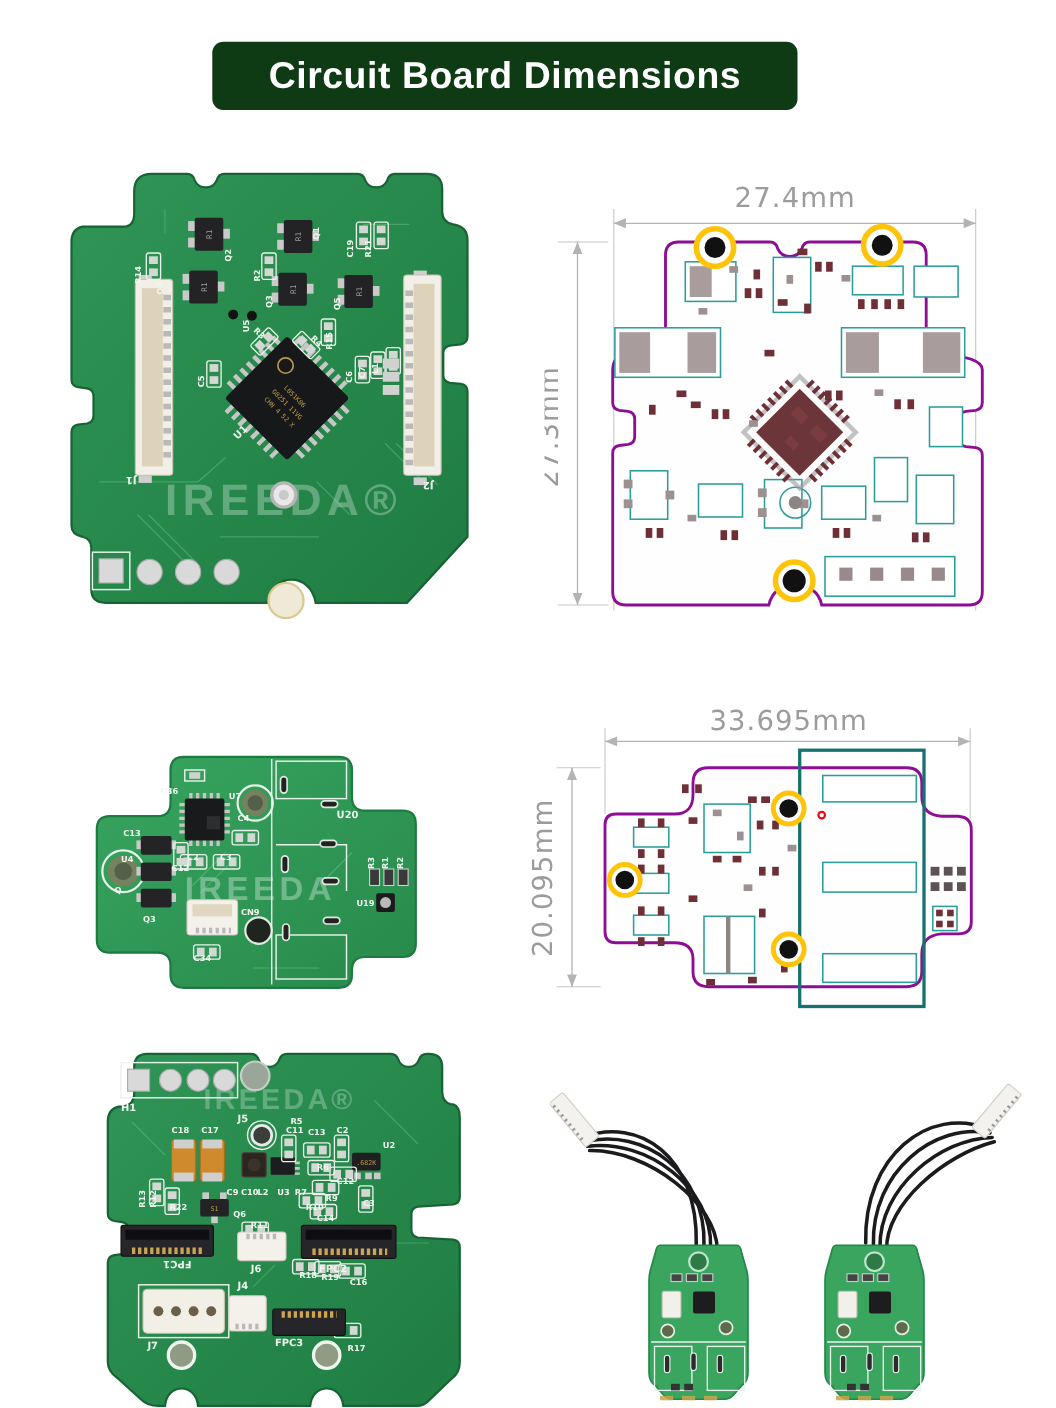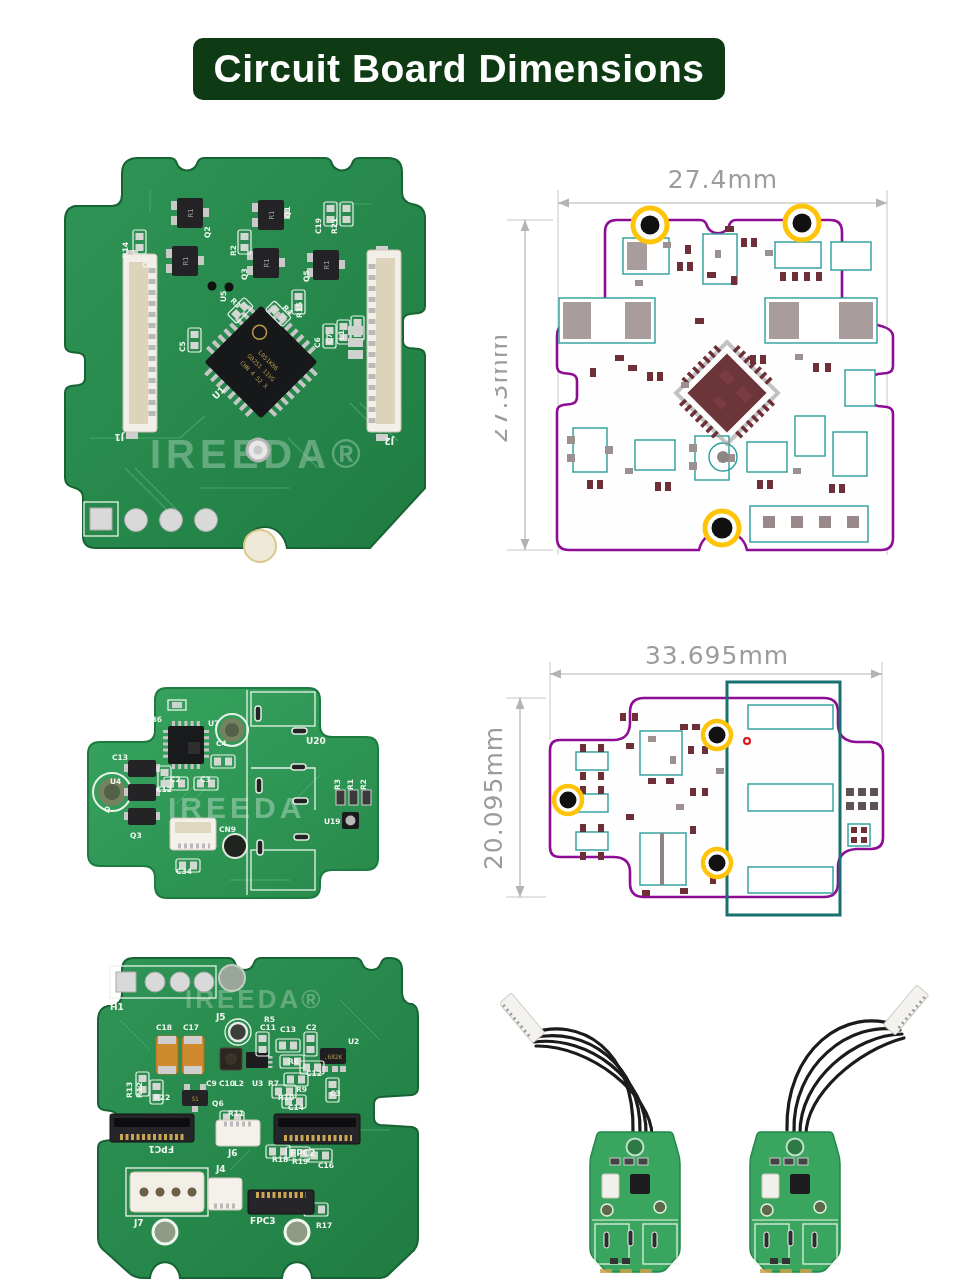--- a/index.html
+++ b/index.html
@@ -1,21 +1,21 @@
 <!DOCTYPE html>
 <html><head>
 <meta charset="utf-8">
 <style>
   html,body{margin:0;padding:0;background:#fff;}
   .page{position:relative;width:960px;height:1280px;background:#ffffff;overflow:hidden;
         font-family:"Liberation Sans",sans-serif;}
   .panel{position:absolute;}
   .banner{position:absolute;left:193px;top:38px;width:532px;height:62px;background:#0e3a14;
           border-radius:10px;display:flex;align-items:center;justify-content:center;}
-  .banner span{color:#ffffff;font-size:39px;font-weight:bold;letter-spacing:.5px;
+  .banner span{color:#ffffff;font-size:34px;font-weight:bold;letter-spacing:.5px;
           font-family:"Liberation Sans",sans-serif;}
   
   .sk{font:bold 7.5px "DejaVu Sans",sans-serif;fill:#eef6ee;}
   .sk9{font:bold 9px "DejaVu Sans",sans-serif;fill:#eef6ee;}
   .mk{font:7px "DejaVu Sans Mono",monospace;fill:#9aa0a0;}
   .gold{font:6px "DejaVu Sans Mono",monospace;fill:#b89a4a;}
   .wm{font:bold 40px "Liberation Sans",sans-serif;fill:rgba(228,242,233,0.33);letter-spacing:5px;}
   .wm2{font:bold 30px "Liberation Sans",sans-serif;fill:rgba(228,242,233,0.38);letter-spacing:4px;}
   .wm3{font:bold 26px "Liberation Sans",sans-serif;fill:rgba(228,242,233,0.30);letter-spacing:3px;}
   .dimtx{font:25px "DejaVu Sans",sans-serif;fill:#9c9c9c;letter-spacing:1px;}

